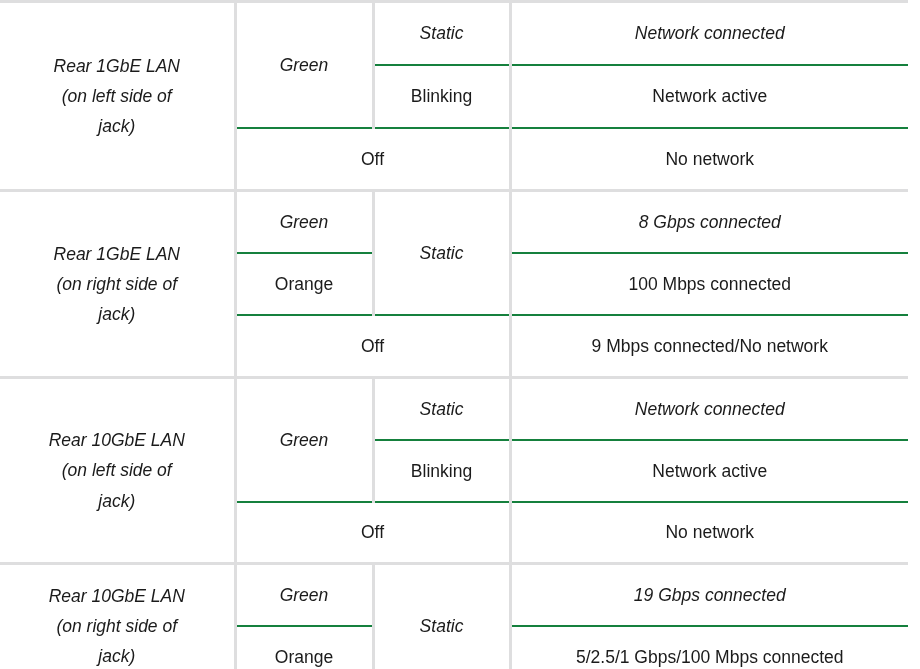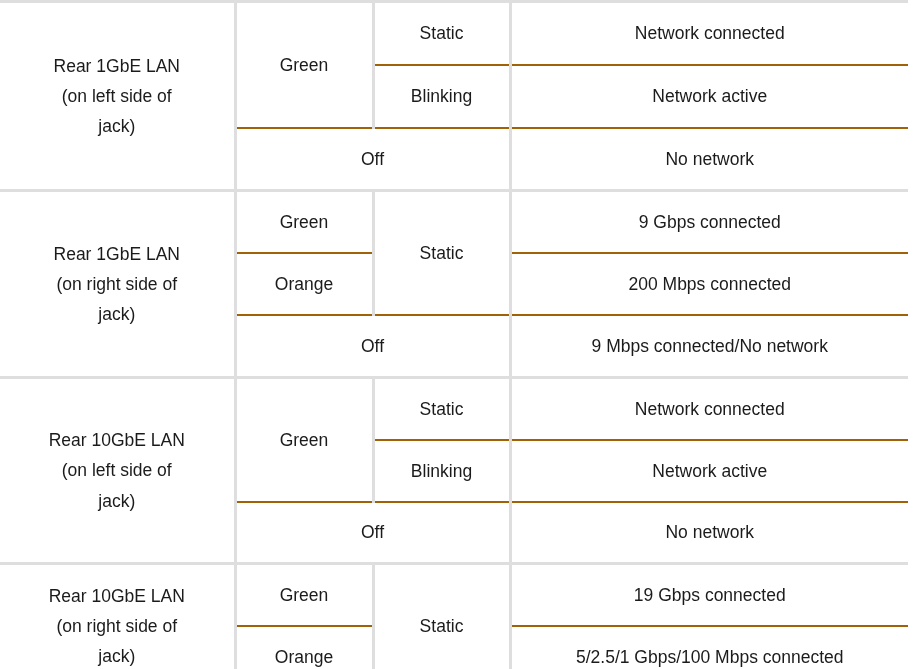--- a/index.html
+++ b/index.html
@@ -51,26 +51,27 @@
     background: #ffffff;
   }
 
   
   table.led-table td.sep-right {
     border-right: 3px solid #dededf;
   }
 
   
   table.led-table tr.inner-row > td {
-    border-top: 2px solid #a16207;
+    border-top: 2px solid #15803d;
   }
 
   
   table.led-table tr.block-start > td {
     border-top: 3px solid #dededf;
+    font-style: italic;
   }
 
   table.led-table td.device-cell {
     padding: 0 2px;
     text-align: center;
   }
 
   table.led-table td.desc-cell {
     padding: 0 28px;
   }
@@ -113,25 +114,25 @@
       </tr>
 
       <tr class="block-start">
         <td class="device-cell sep-right h-60" rowspan="3">
           <span>Rear 1GbE LAN</span><br>
           <span>(on right side of</span><br>
           <span>jack)</span>
         </td>
         <td class="sep-right h-60">Green</td>
         <td class="sep-right h-60" rowspan="2">Static</td>
-        <td class="desc-cell h-60">9 Gbps connected</td>
+        <td class="desc-cell h-60">8 Gbps connected</td>
       </tr>
       <tr class="inner-row">
         <td class="sep-right h-60">Orange</td>
-        <td class="desc-cell h-60">200 Mbps connected</td>
+        <td class="desc-cell h-60">100 Mbps connected</td>
       </tr>
       <tr class="inner-row">
         <td class="sep-right h-60" colspan="2">Off</td>
         <td class="desc-cell h-60">9 Mbps connected/No network</td>
       </tr>
 
       <tr class="block-start">
         <td class="device-cell sep-right h-60" rowspan="3">
           <span>Rear 10GbE LAN</span><br>
           <span>(on left side of</span><br>

